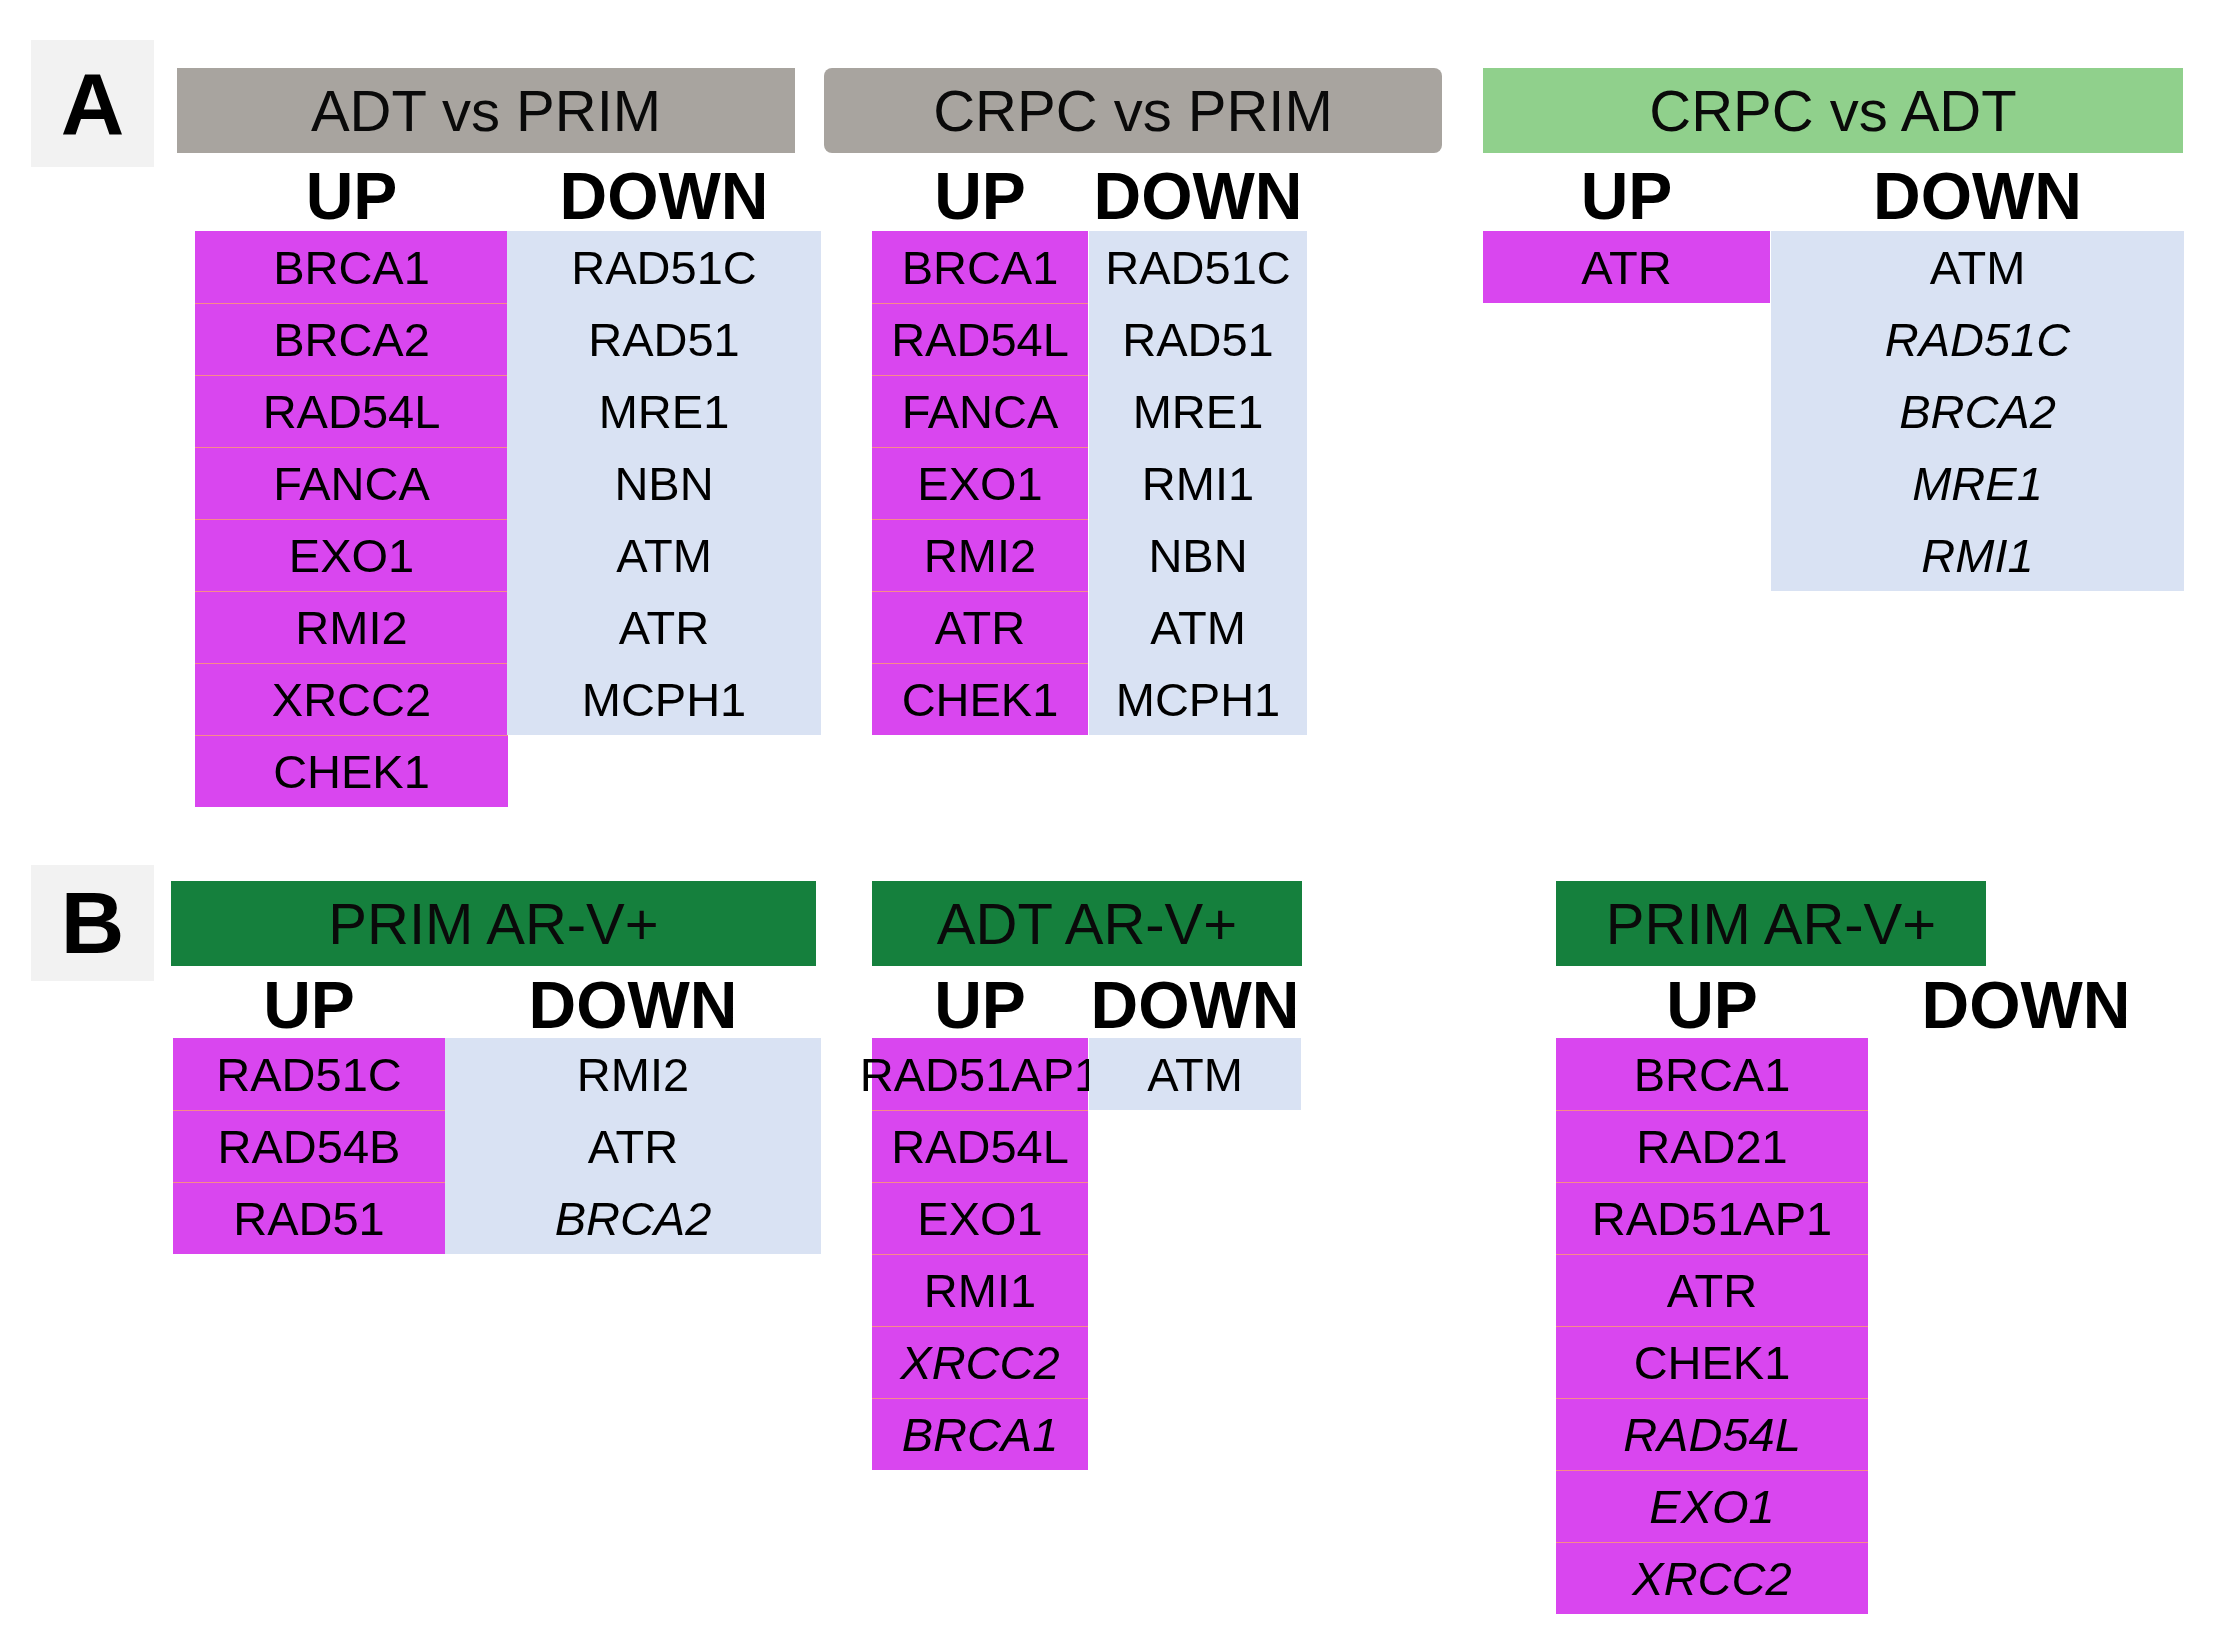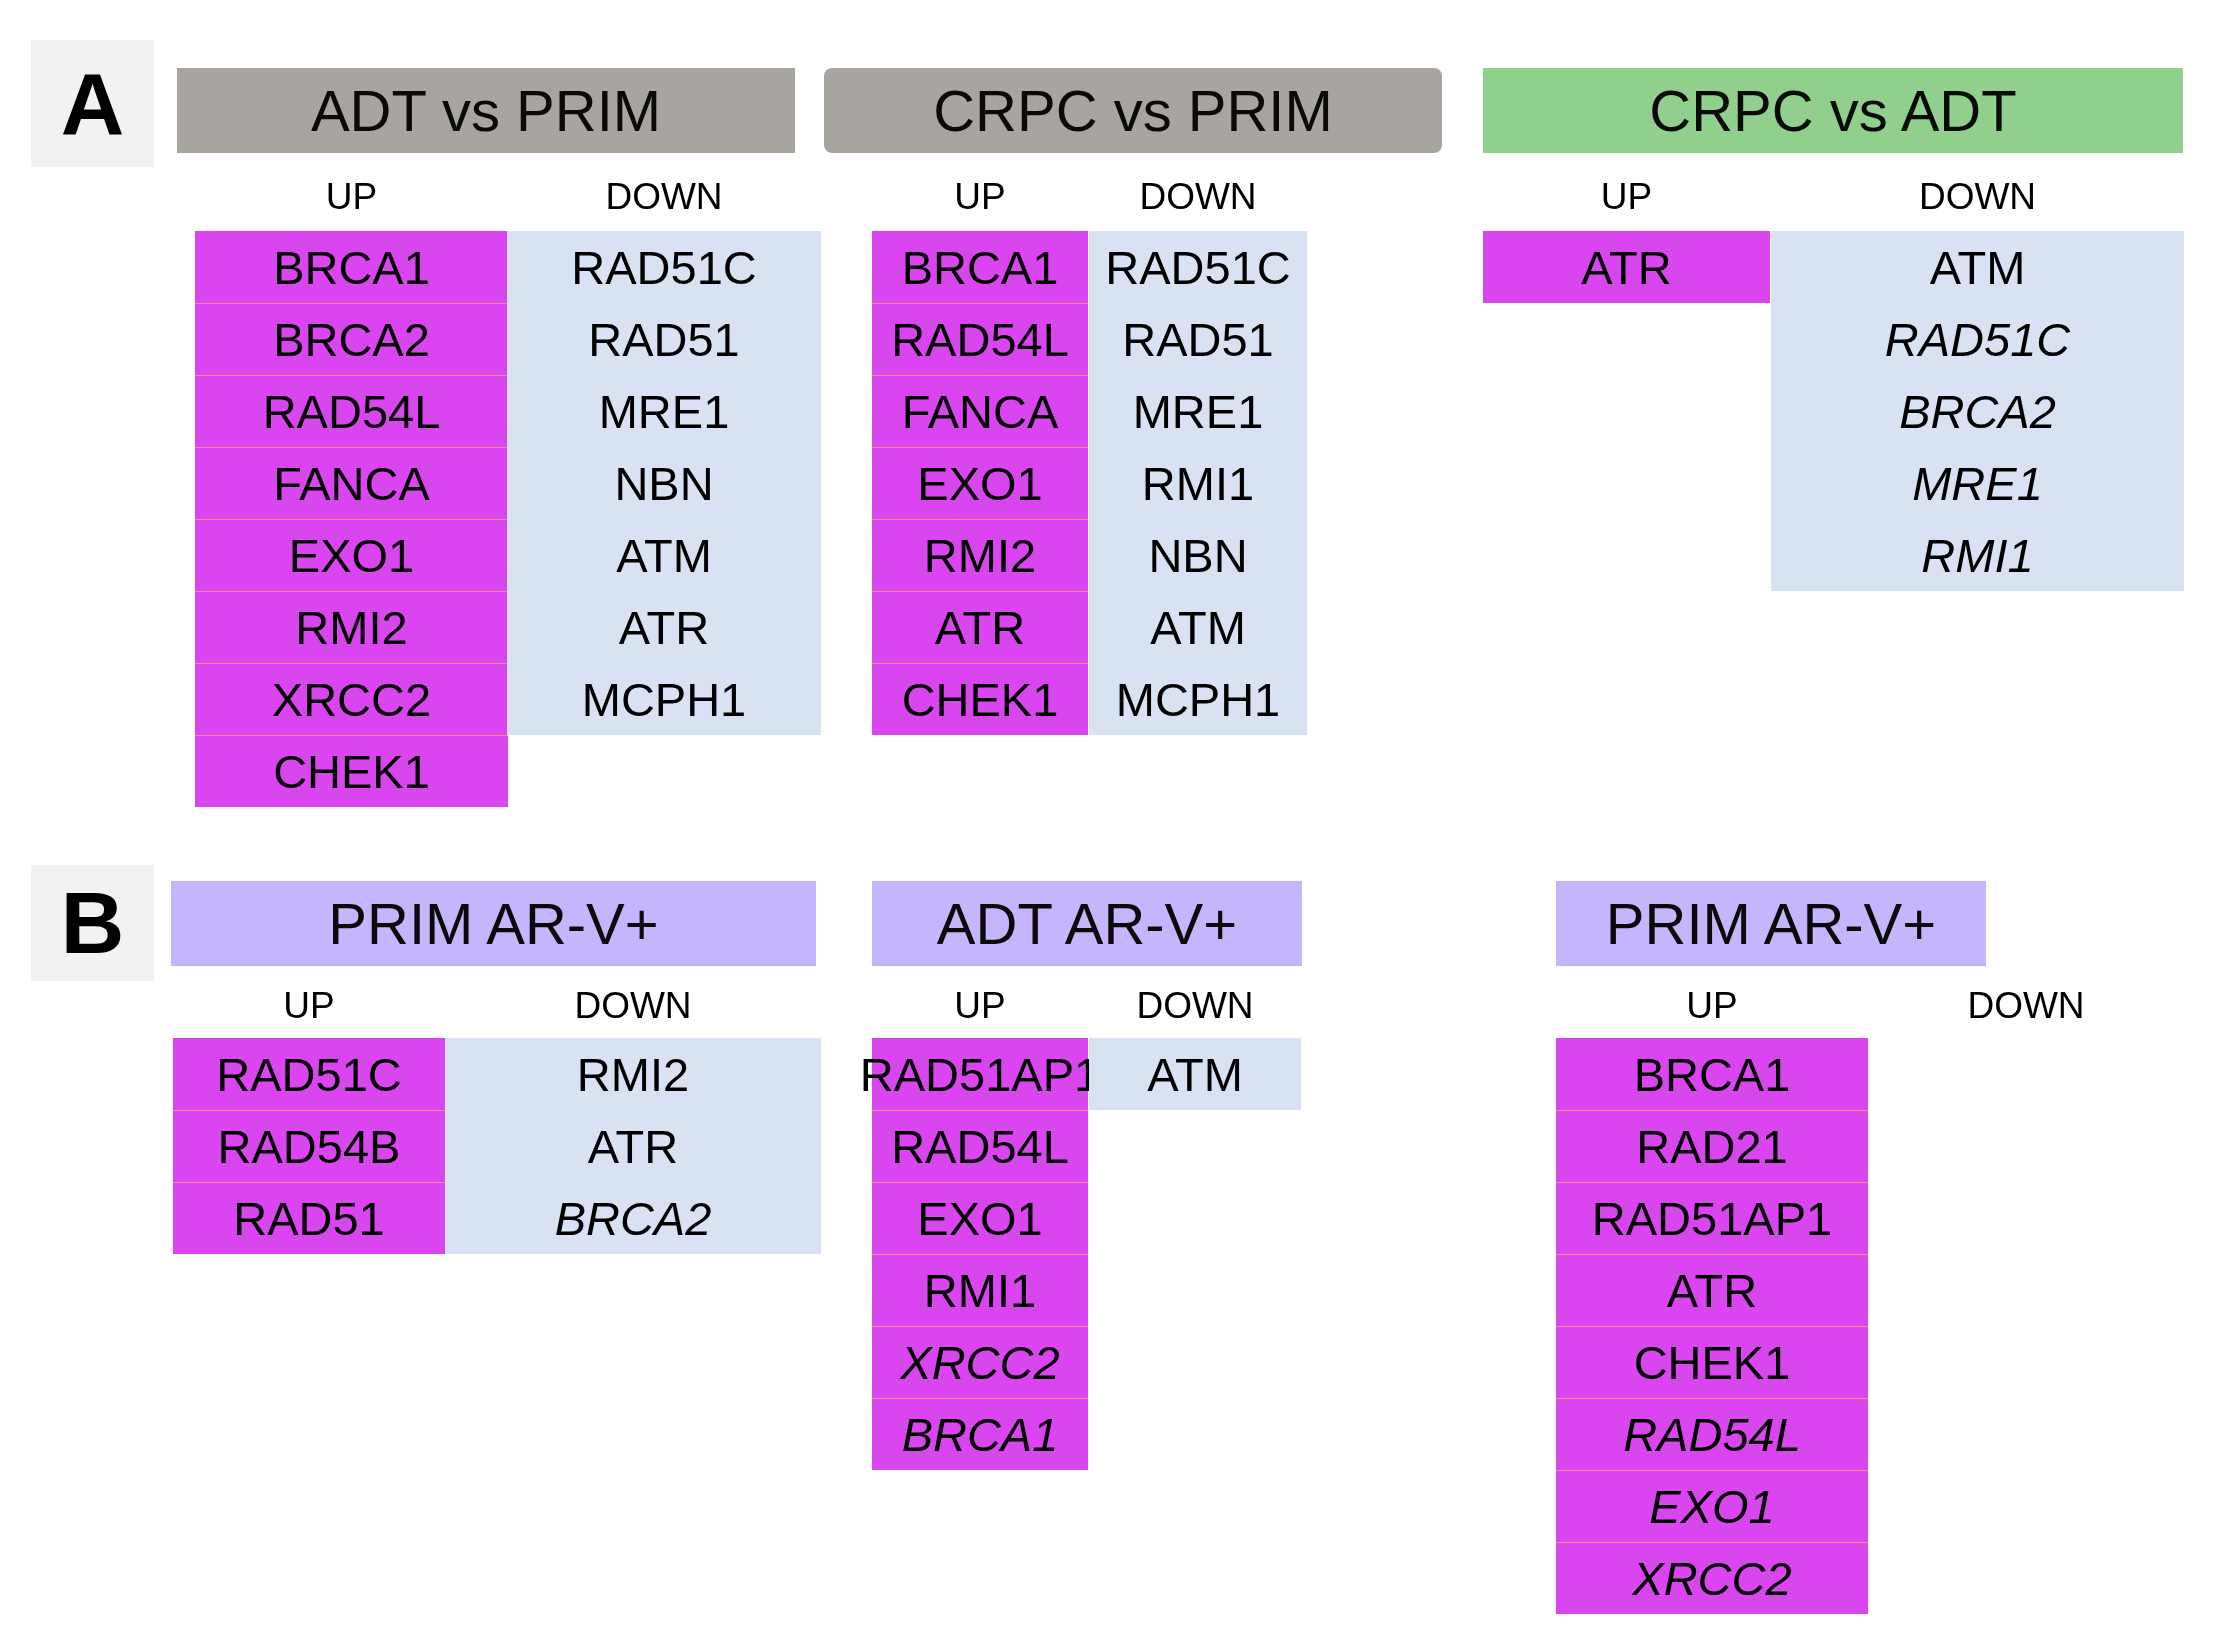--- a/index.html
+++ b/index.html
@@ -4,23 +4,23 @@
 <style>
   html,body{margin:0;padding:0;background:#ffffff;}
   #figure{position:relative;width:2219px;height:1646px;background:#ffffff;
           font-family:"Liberation Sans", sans-serif;color:#000;overflow:hidden;}
   .panel-label{position:absolute;background:#f2f2f2;display:flex;align-items:center;
                justify-content:center;font-weight:bold;font-size:88px;color:#000;}
   .hdr{position:absolute;height:85px;display:flex;align-items:center;justify-content:center;
        font-size:58px;letter-spacing:0px;color:#0a0a0a;}
   .hdr-gray{background:#a8a49f;}
   .hdr-green{background:#90d08c;}
-  .hdr-yellow{background:#c4b5fd;}
+  .hdr-yellow{background:#15803d;}
   .ud{position:absolute;height:63px;line-height:63px;text-align:center;
-      font-weight:normal;font-size:37px;}
+      font-weight:bold;font-size:66px;}
   .col{position:absolute;}
   .cell{height:72px;display:flex;align-items:center;justify-content:center;
         font-size:47px;box-sizing:border-box;white-space:nowrap;}
   .pink .cell{background:#d946ef;}
   .pink .cell + .cell{border-top:1.8px solid #f98a8a;}
   .blue .cell{background:#d9e2f3;}
   .it{font-style:italic;}
 </style>
 </head>
 <body>

